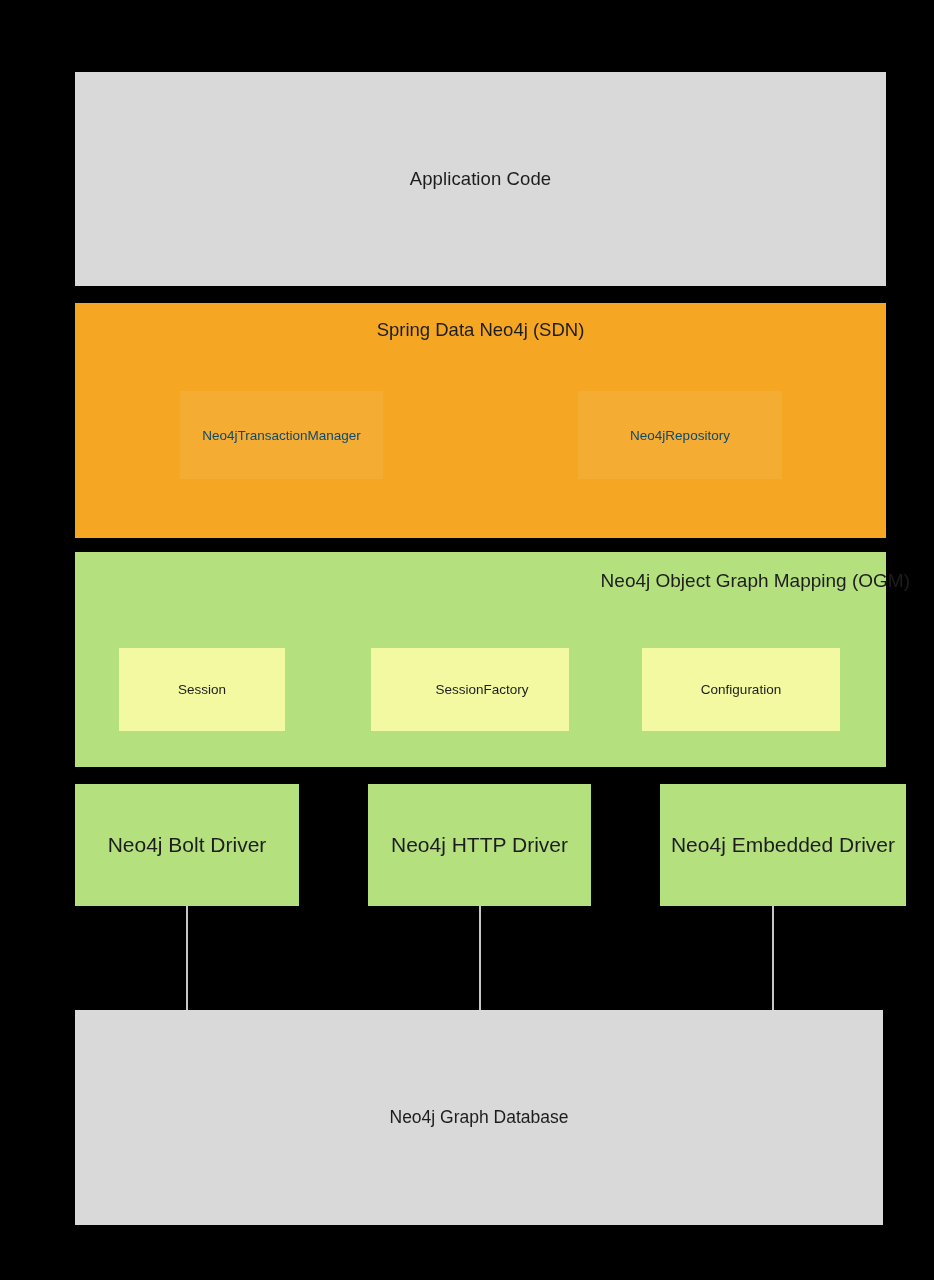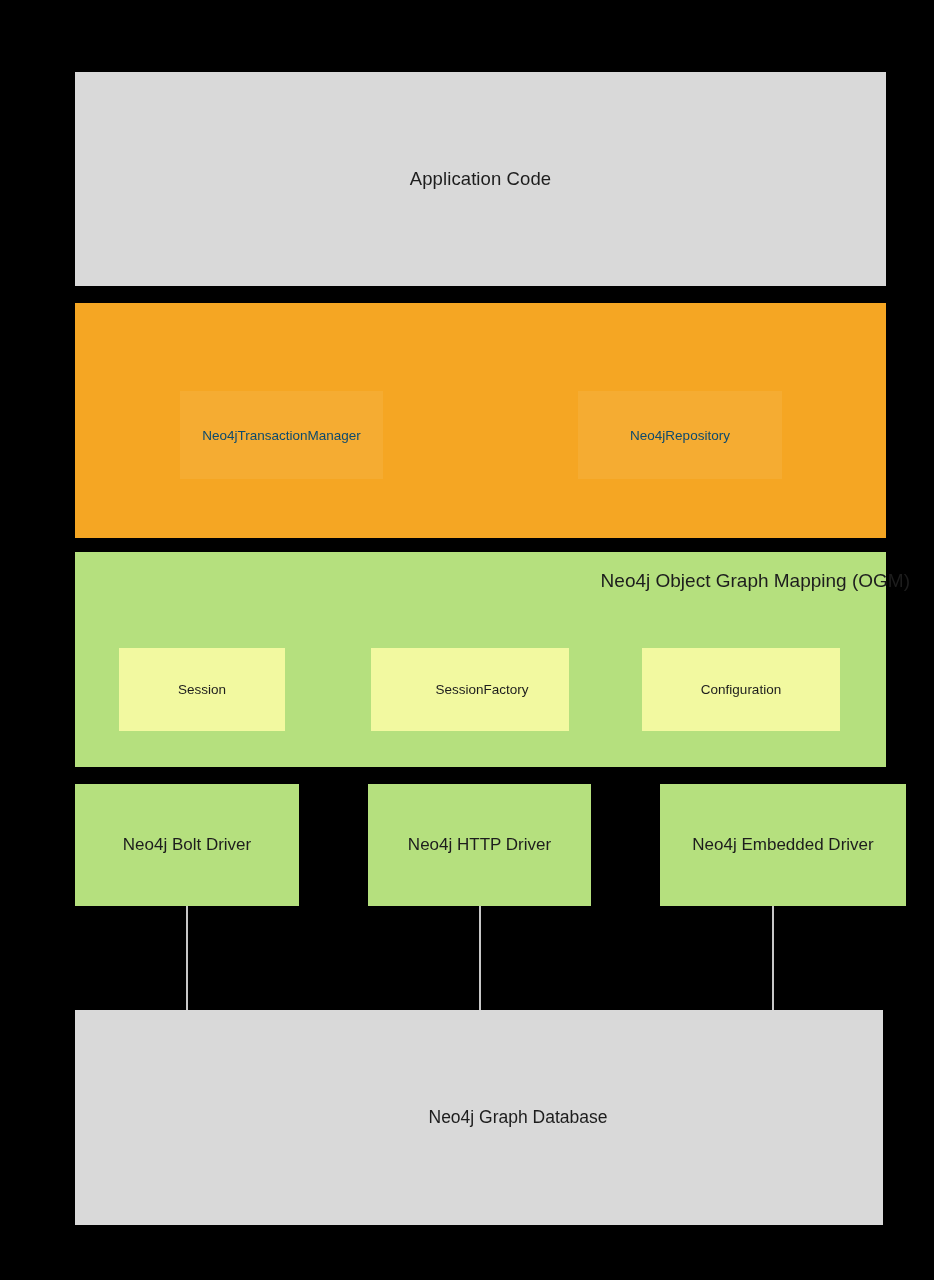--- a/index.html
+++ b/index.html
@@ -118,21 +118,21 @@
 
   
   .driver-box {
     position: absolute;
     top: 784px;
     height: 122px;
     background: #b5e07e;
     display: flex;
     align-items: center;
     justify-content: center;
-    font-size: 17px;
+    font-size: 21px;
     box-sizing: border-box;
     text-align: center;
   }
   .driver-box-0 { left: 75px;  width: 224px; }
   .driver-box-1 { left: 368px; width: 223px; }
   .driver-box-2 { left: 660px; width: 246px; }
 
   
   .connector {
     position: absolute;
@@ -156,33 +156,33 @@
   .db-layer .centered-label {
     position: absolute;
     left: 0;
     top: 0;
     width: 100%;
     height: 100%;
     display: flex;
     align-items: center;
     justify-content: center;
     font-size: 17.5px;
-    padding-left: 39px;
   }
 </style>
 </head>
 <body>
 
 <div id="diagram-canvas">
 
   <div class="layer app-layer">
     <div class="centered-label">Application Code</div>
   </div>
 
   <div class="layer sdn-layer">
+    <div class="layer-title">Spring Data Neo4j (SDN)</div>
     <div class="sdn-box sdn-box-0">
       <span>Neo4jTransactionManager</span>
     </div>
     <div class="sdn-box sdn-box-1">
       <span>Neo4jRepository</span>
     </div>
   </div>
 
   <div class="layer ogm-layer">
     <div class="layer-title">Neo4j Object Graph Mapping (OGM)</div>

